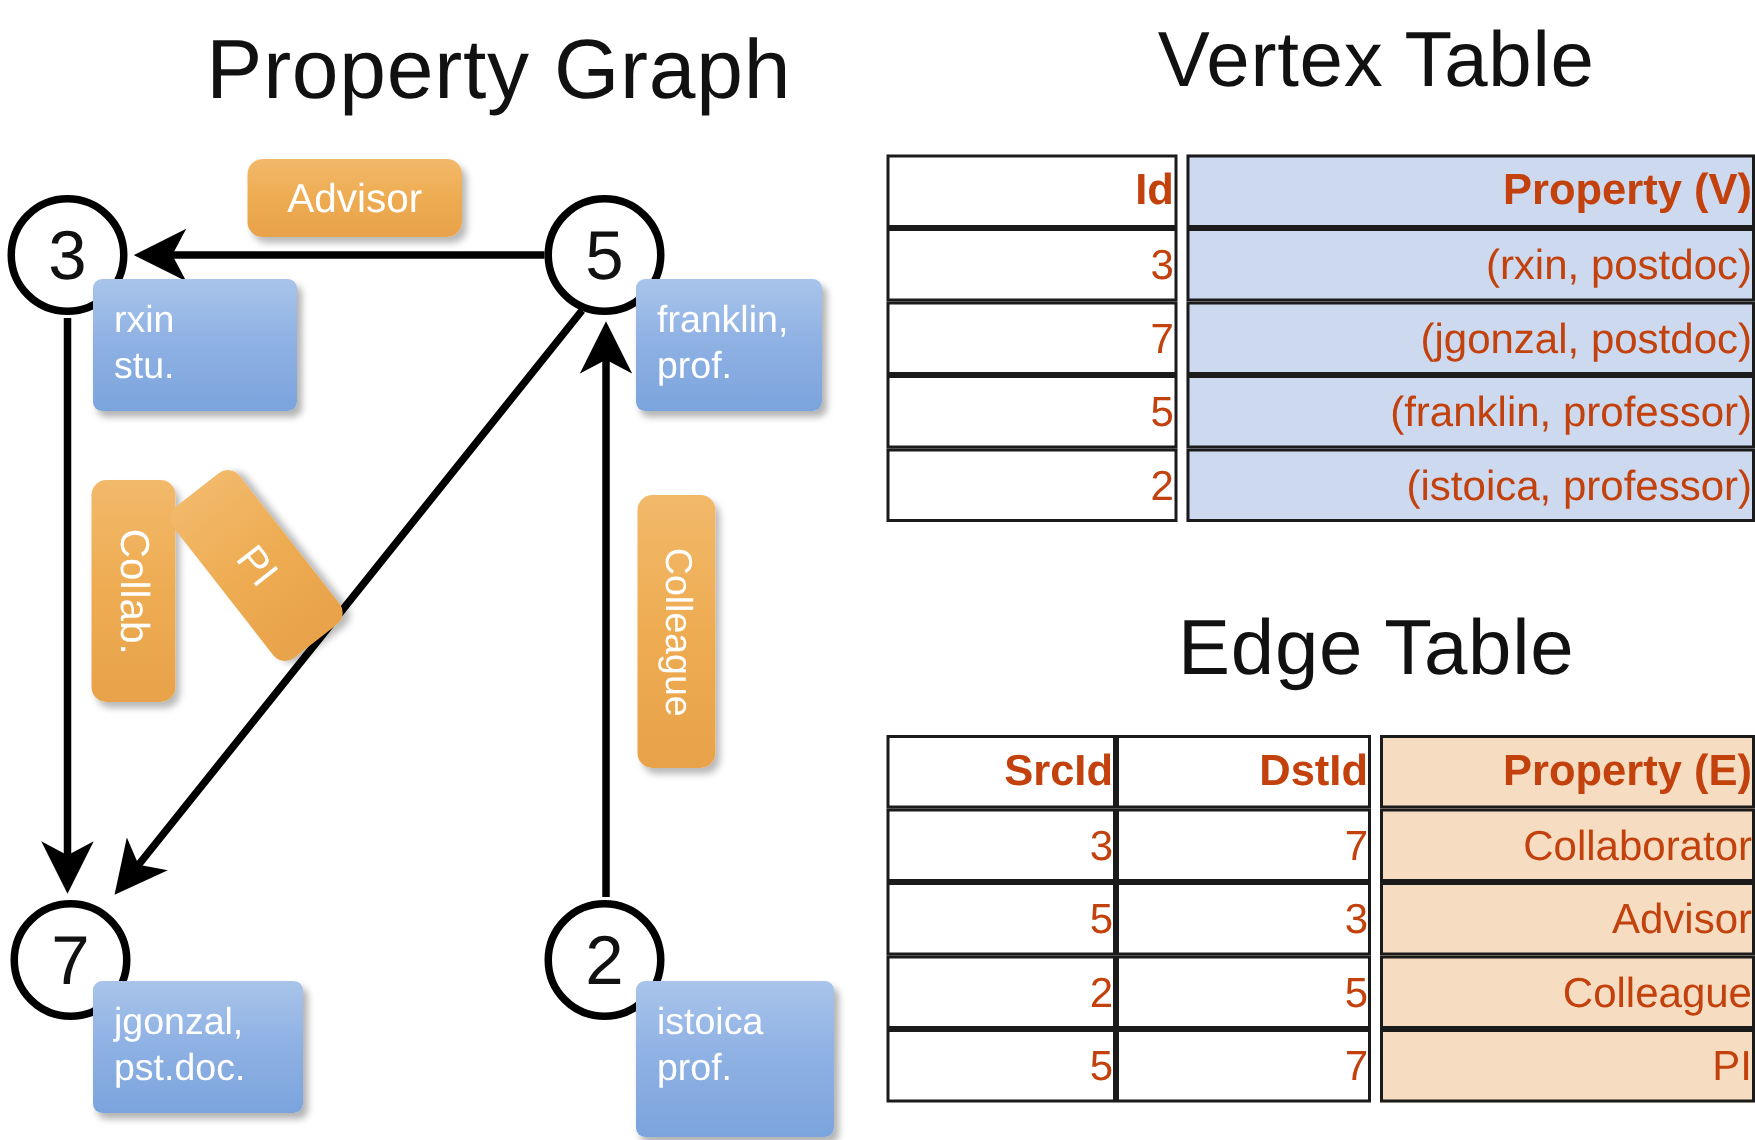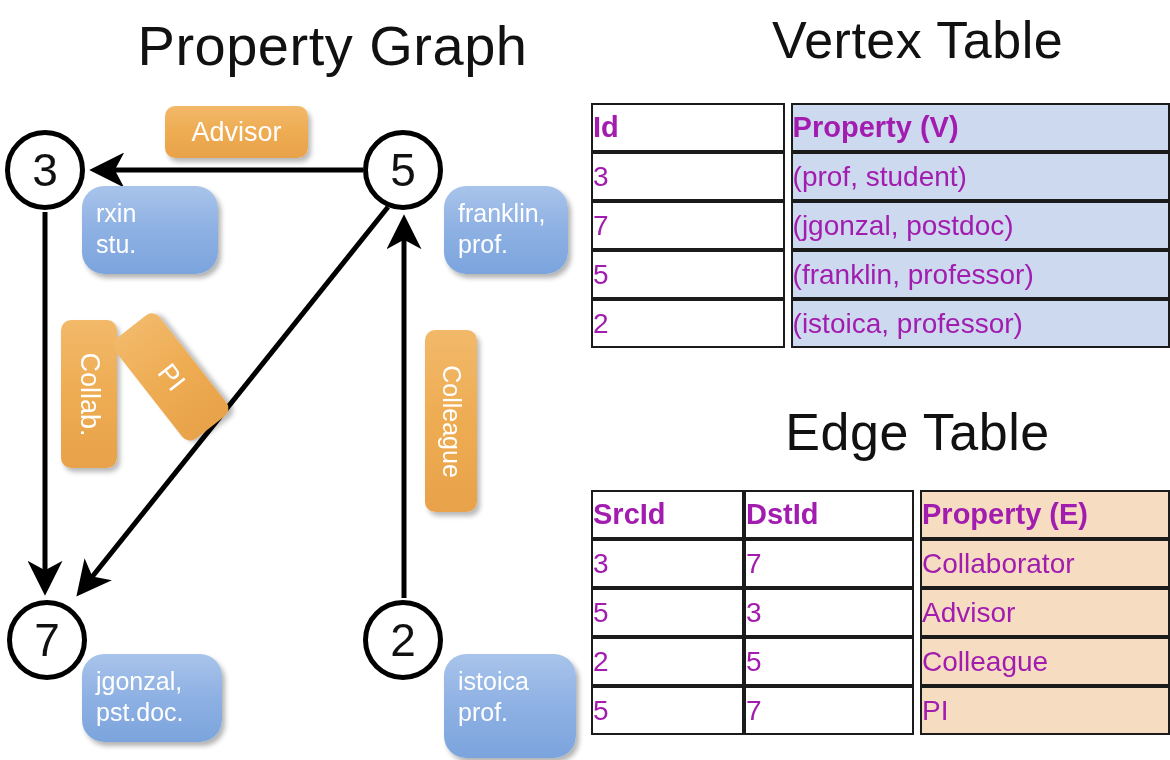--- a/index.html
+++ b/index.html
@@ -45,32 +45,31 @@
     z-index:5;
   }
   #node-3{left:5px;top:130px;}
   #node-5{left:363px;top:130px;}
   #node-7{left:7px;top:600px;}
   #node-2{left:363px;top:600px;}
 
   
   .vbox{
     position:absolute;
-    border-radius:22px;
+    border-radius:6px;
     background:linear-gradient(180deg,#a8c4ea 0%, #90b2e4 45%, #7ba4dd 100%);
     box-shadow:3px 4px 5px rgba(0,0,0,.30);
     color:#ffffff;
     font-size:25px;
     line-height:31px;
     padding:12px 0 12px 14px;
     box-sizing:border-box;
     z-index:8;
     font-family:"Liberation Sans", sans-serif;
     font-weight:300;
-    margin-left:20px;
   }
   #vbox-rxin{left:62px;top:186px;width:136px;height:88px;}
   #vbox-franklin{left:424px;top:186px;width:124px;height:88px;}
   #vbox-jgonzal{left:62px;top:654px;width:140px;height:88px;}
   #vbox-istoica{left:424px;top:654px;width:132px;height:104px;}
   .vbox .l{display:block;}
 
   
   .ebox{
     position:absolute;
@@ -96,24 +95,24 @@
     white-space:nowrap;
     transform:rotate(90deg);
     transform-origin:50% 50%;
   }
   .vtext-small{font-size:25px;}
 
   
   .tbl{position:absolute;border-collapse:separate;border-spacing:0;}
   .tbl td{
     border:2px solid #1b1b1b;
-    text-align:left;
-    font-family:"Liberation Sans", sans-serif;
-    font-weight:300;
-    color:#a21caf;
+    text-align:right;
+    font-family:"Liberation Sans", sans-serif;
+    font-weight:300;
+    color:#c2410c;
     font-size:28px;
     padding:0;
     height:49px;
     box-sizing:border-box;
   }
   .tbl td.hd{font-weight:bold;font-size:29px;}
   .tbl td.gap{border:none;width:6px;height:49px;background:transparent;}
   .tbl td.blue{background:#ccd9ee;}
   .tbl td.orange{background:#f6ddc2;}
 
@@ -200,21 +199,21 @@
   <table class="tbl" id="vertex-table">
     <tbody>
         <tr>
       <td class="hd c-id">Id</td>
       <td class="gap"></td>
       <td class="hd c-prop blue">Property (V)</td>
     </tr>
     <tr>
       <td class="c-id">3</td>
       <td class="gap"></td>
-      <td class="c-prop blue">(prof, student)</td>
+      <td class="c-prop blue">(rxin, postdoc)</td>
     </tr>
     <tr>
       <td class="c-id">7</td>
       <td class="gap"></td>
       <td class="c-prop blue">(jgonzal, postdoc)</td>
     </tr>
     <tr>
       <td class="c-id">5</td>
       <td class="gap"></td>
       <td class="c-prop blue">(franklin, professor)</td>

